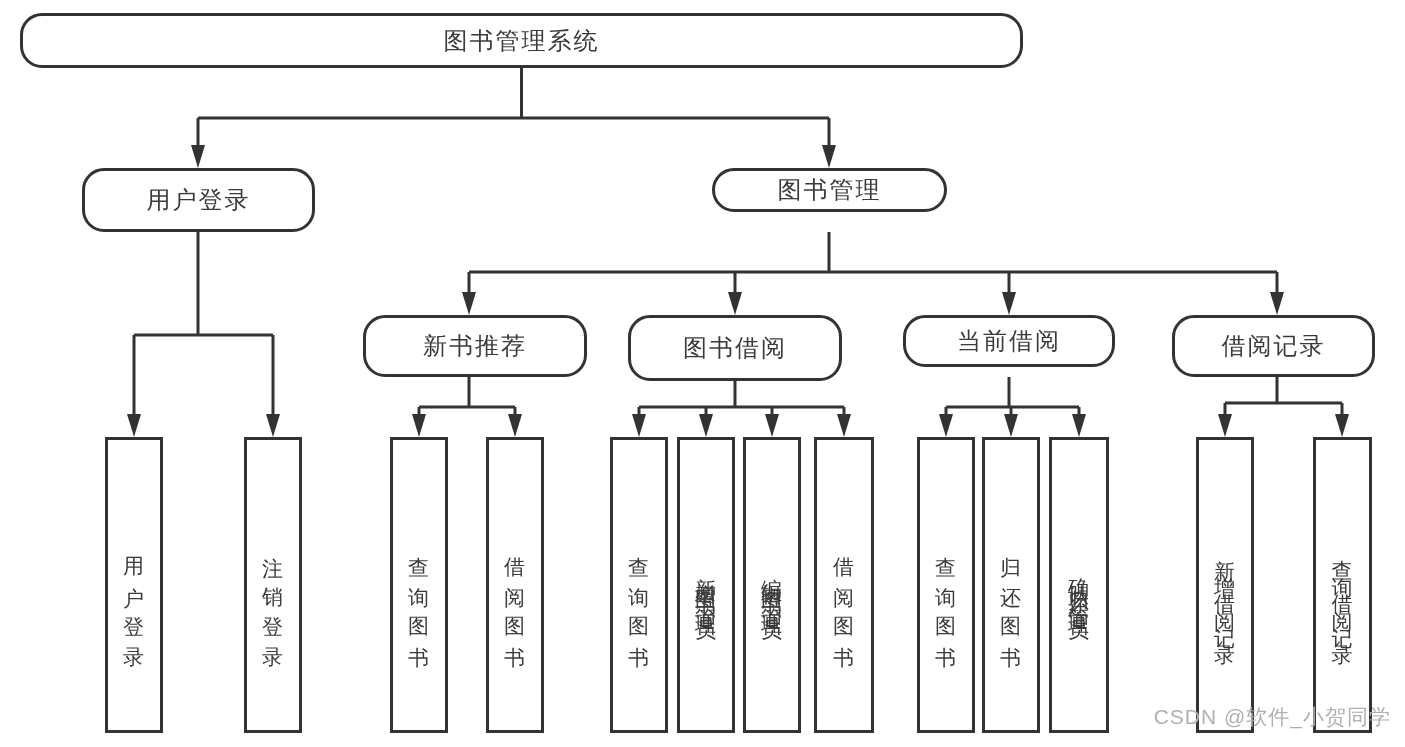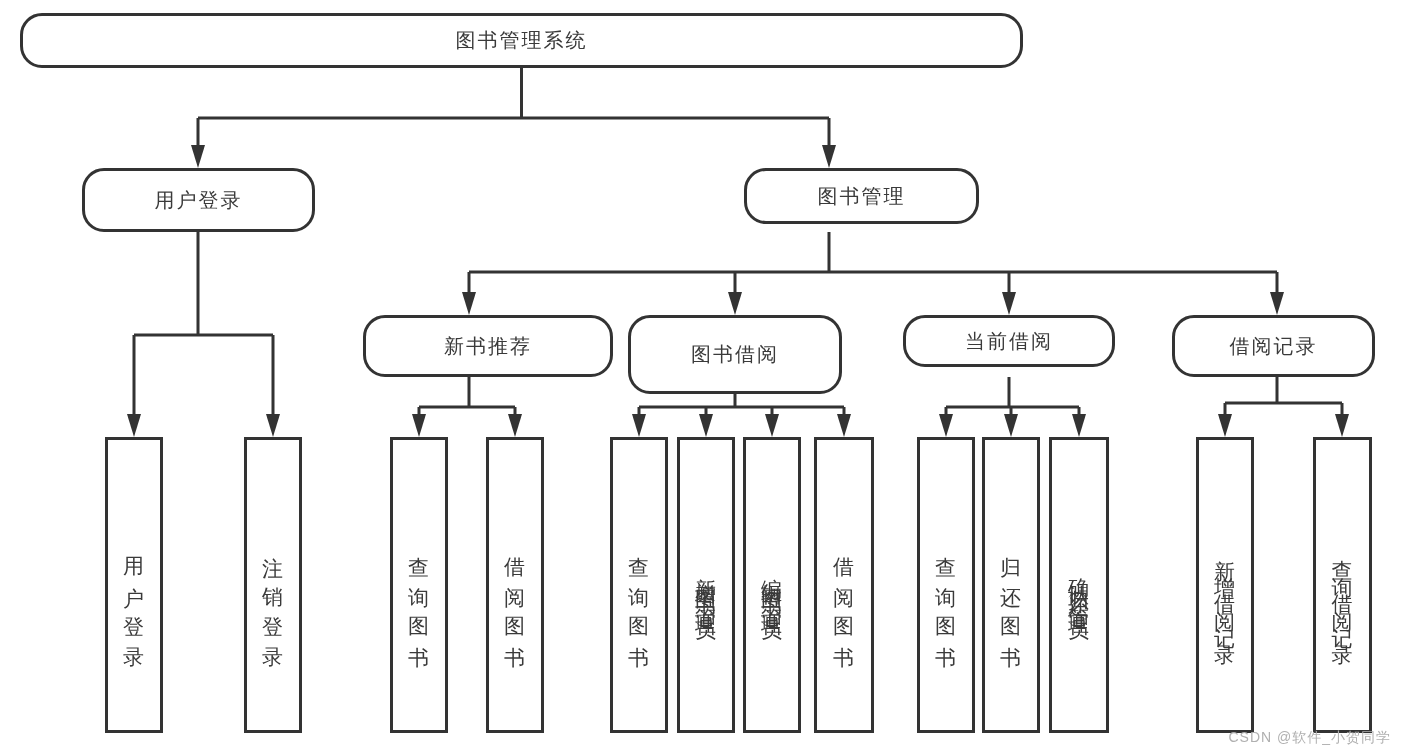--- a/index.html
+++ b/index.html
@@ -30,21 +30,21 @@
     position:absolute;
     box-sizing:border-box;
     border:3px solid var(--line);
     background:var(--background);
     display:flex;
     align-items:center;
     justify-content:center;
     color:var(--text);
   }
   .node.h{
-    font-size:20px;
+    font-size:24px;
     letter-spacing:2px;
     white-space:nowrap;
     border-radius:22px;
   }
   .node.leaf{
     top:437px;
     width:58px;
     height:296px;
   }
   .node.leaf .vtext{
@@ -53,32 +53,32 @@
     font-size:21px;
     line-height:1;
     display:block;
   }
   .vtext.v4{letter-spacing:30px;margin-bottom:-30px;}
   .vtext.v6{letter-spacing:17px;margin-bottom:-17px;}
   .vtext.v9{letter-spacing:6px;margin-bottom:-6px;}
   .watermark{
     position:absolute;
     right:14px;
-    bottom:0;
-    font-size:14px;
+    bottom:16px;
+    font-size:21px;
     color:var(--watermark);
     letter-spacing:1px;
     white-space:nowrap;
   }
   
   #n-root{left:20px;top:13px;width:1003px;height:55px;}
   #n-user-login{left:82px;top:168px;width:233px;height:64px;}
-  #n-book-mgmt{left:744px;top:168px;width:235px;height:56px;}
-  #n-new-book{left:363px;top:315px;width:250px;height:62px;}
-  #n-book-borrow{left:628px;top:315px;width:214px;height:79px;align-items:center;}
+  #n-book-mgmt{left:712px;top:168px;width:235px;height:44px;}
+  #n-new-book{left:363px;top:315px;width:224px;height:62px;}
+  #n-book-borrow{left:628px;top:315px;width:214px;height:66px;align-items:center;}
   #n-cur-borrow{left:903px;top:315px;width:212px;height:52px;}
   #n-borrow-rec{left:1172px;top:315px;width:203px;height:62px;}
   #l-0{left:105px;}
   #l-1{left:244px;}
   #l-2{left:390px;}
   #l-3{left:486px;}
   #l-4{left:610px;}
   #l-5{left:677px;}
   #l-6{left:743px;}
   #l-7{left:814px;width:60px;}

